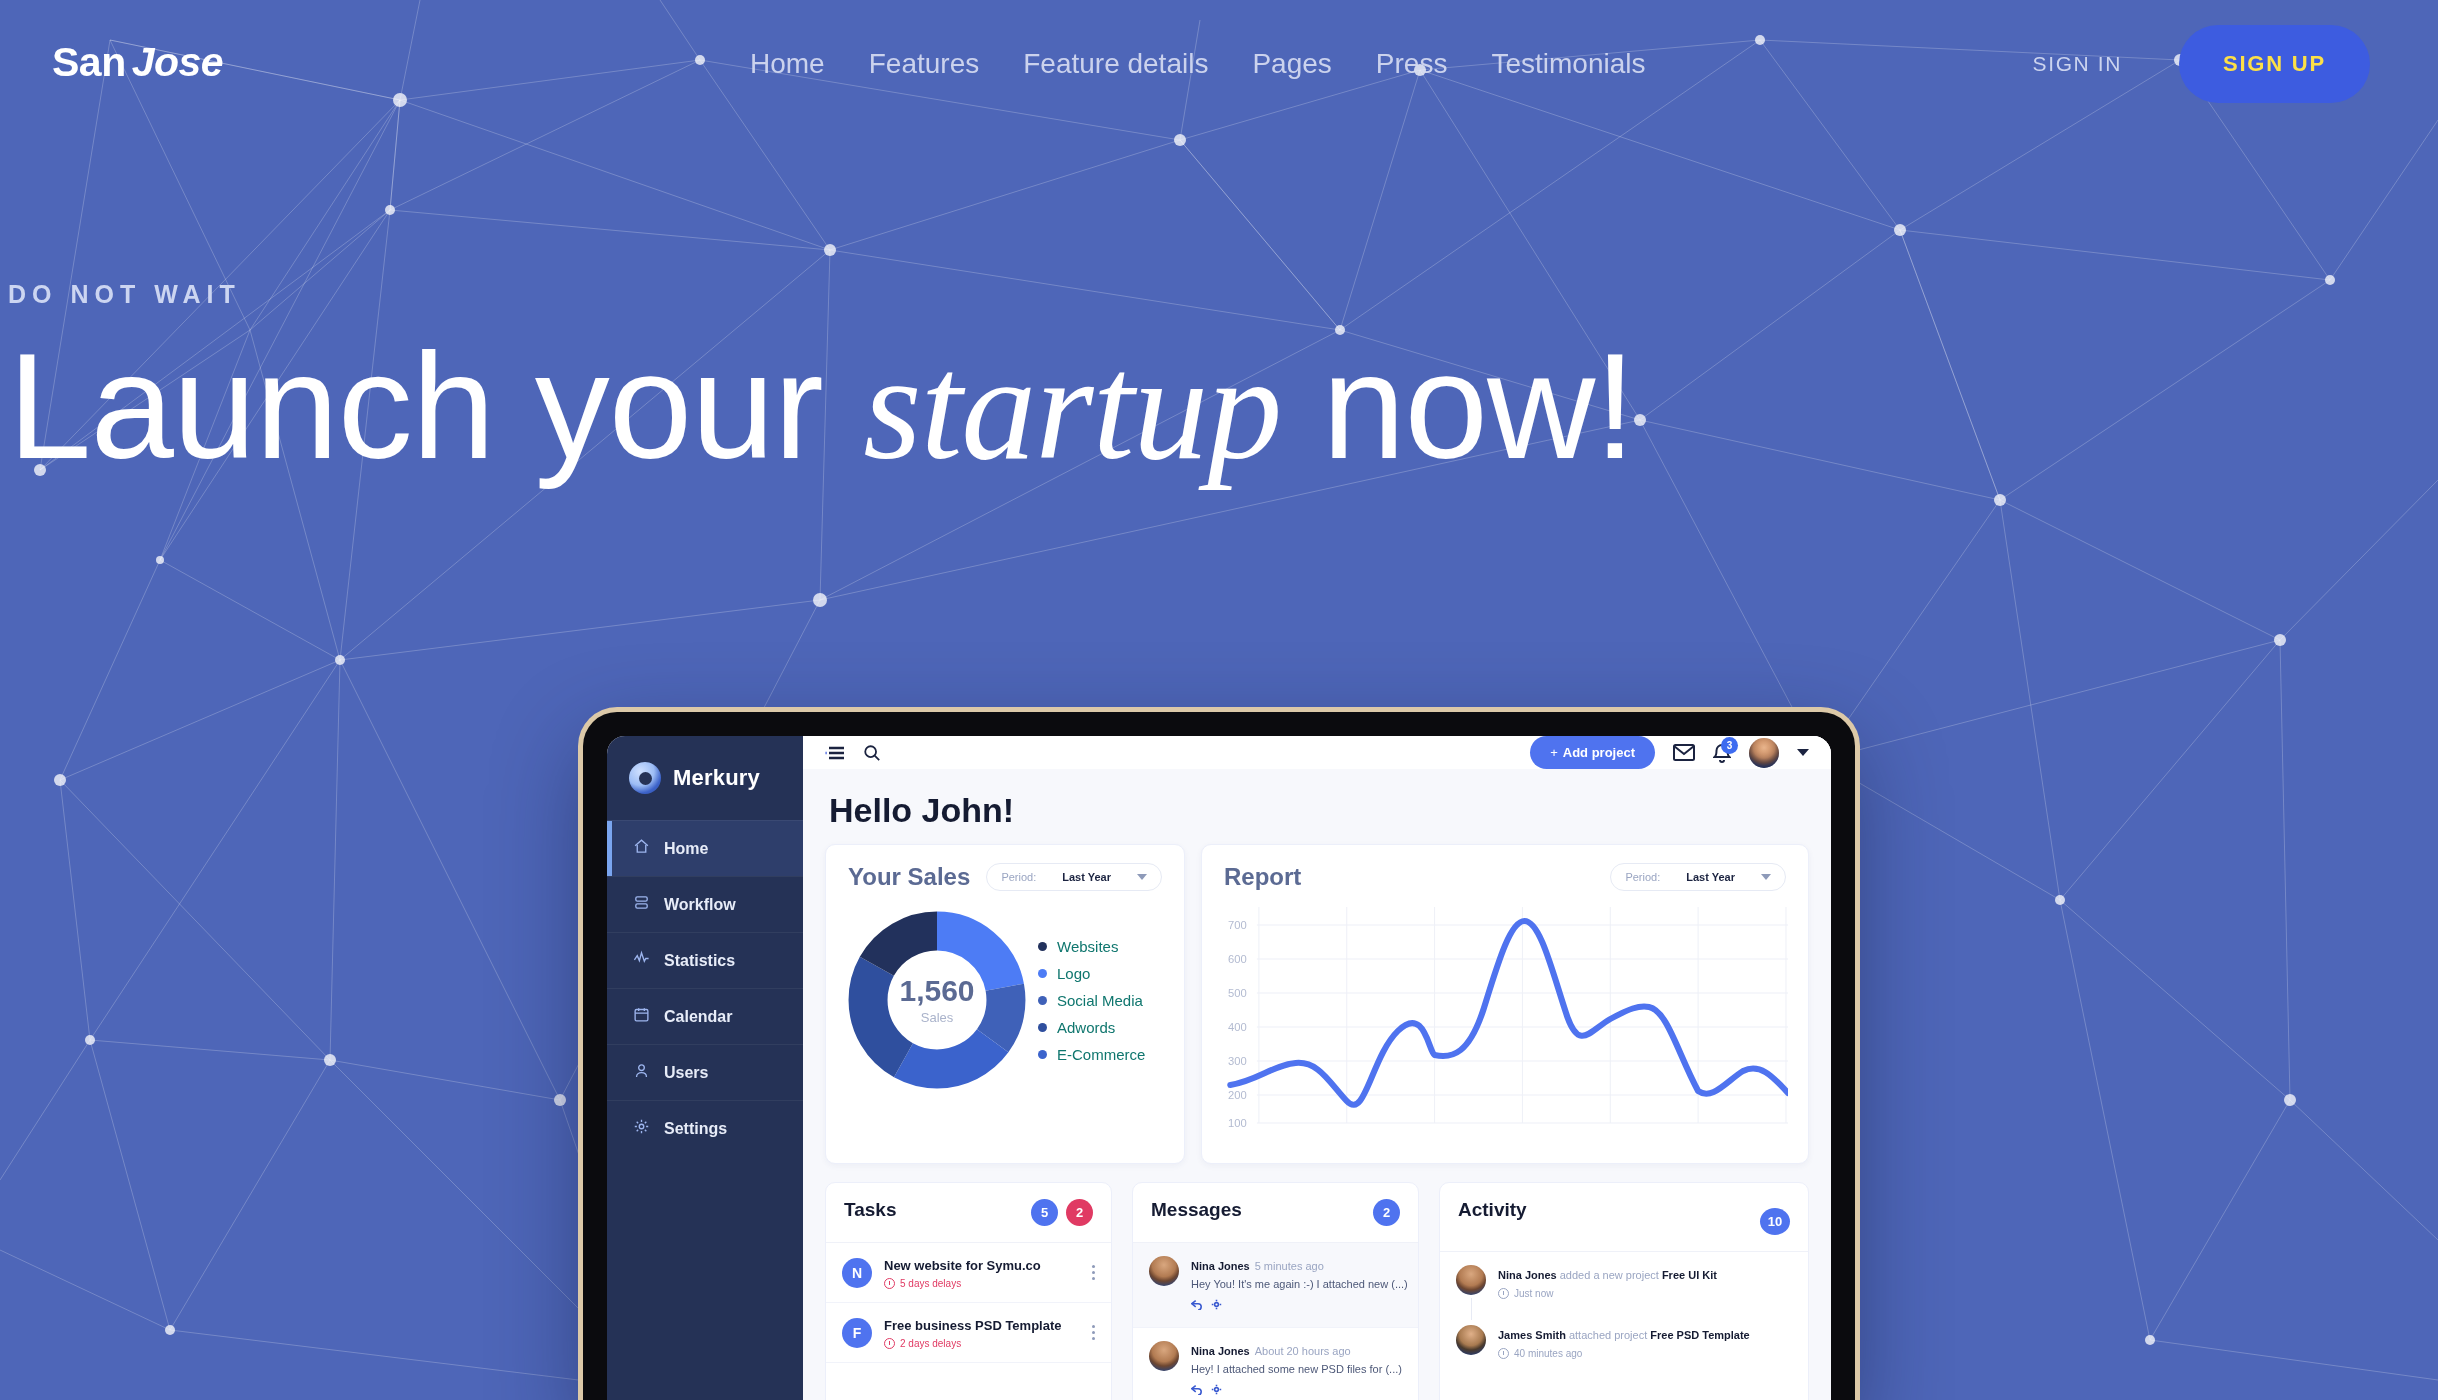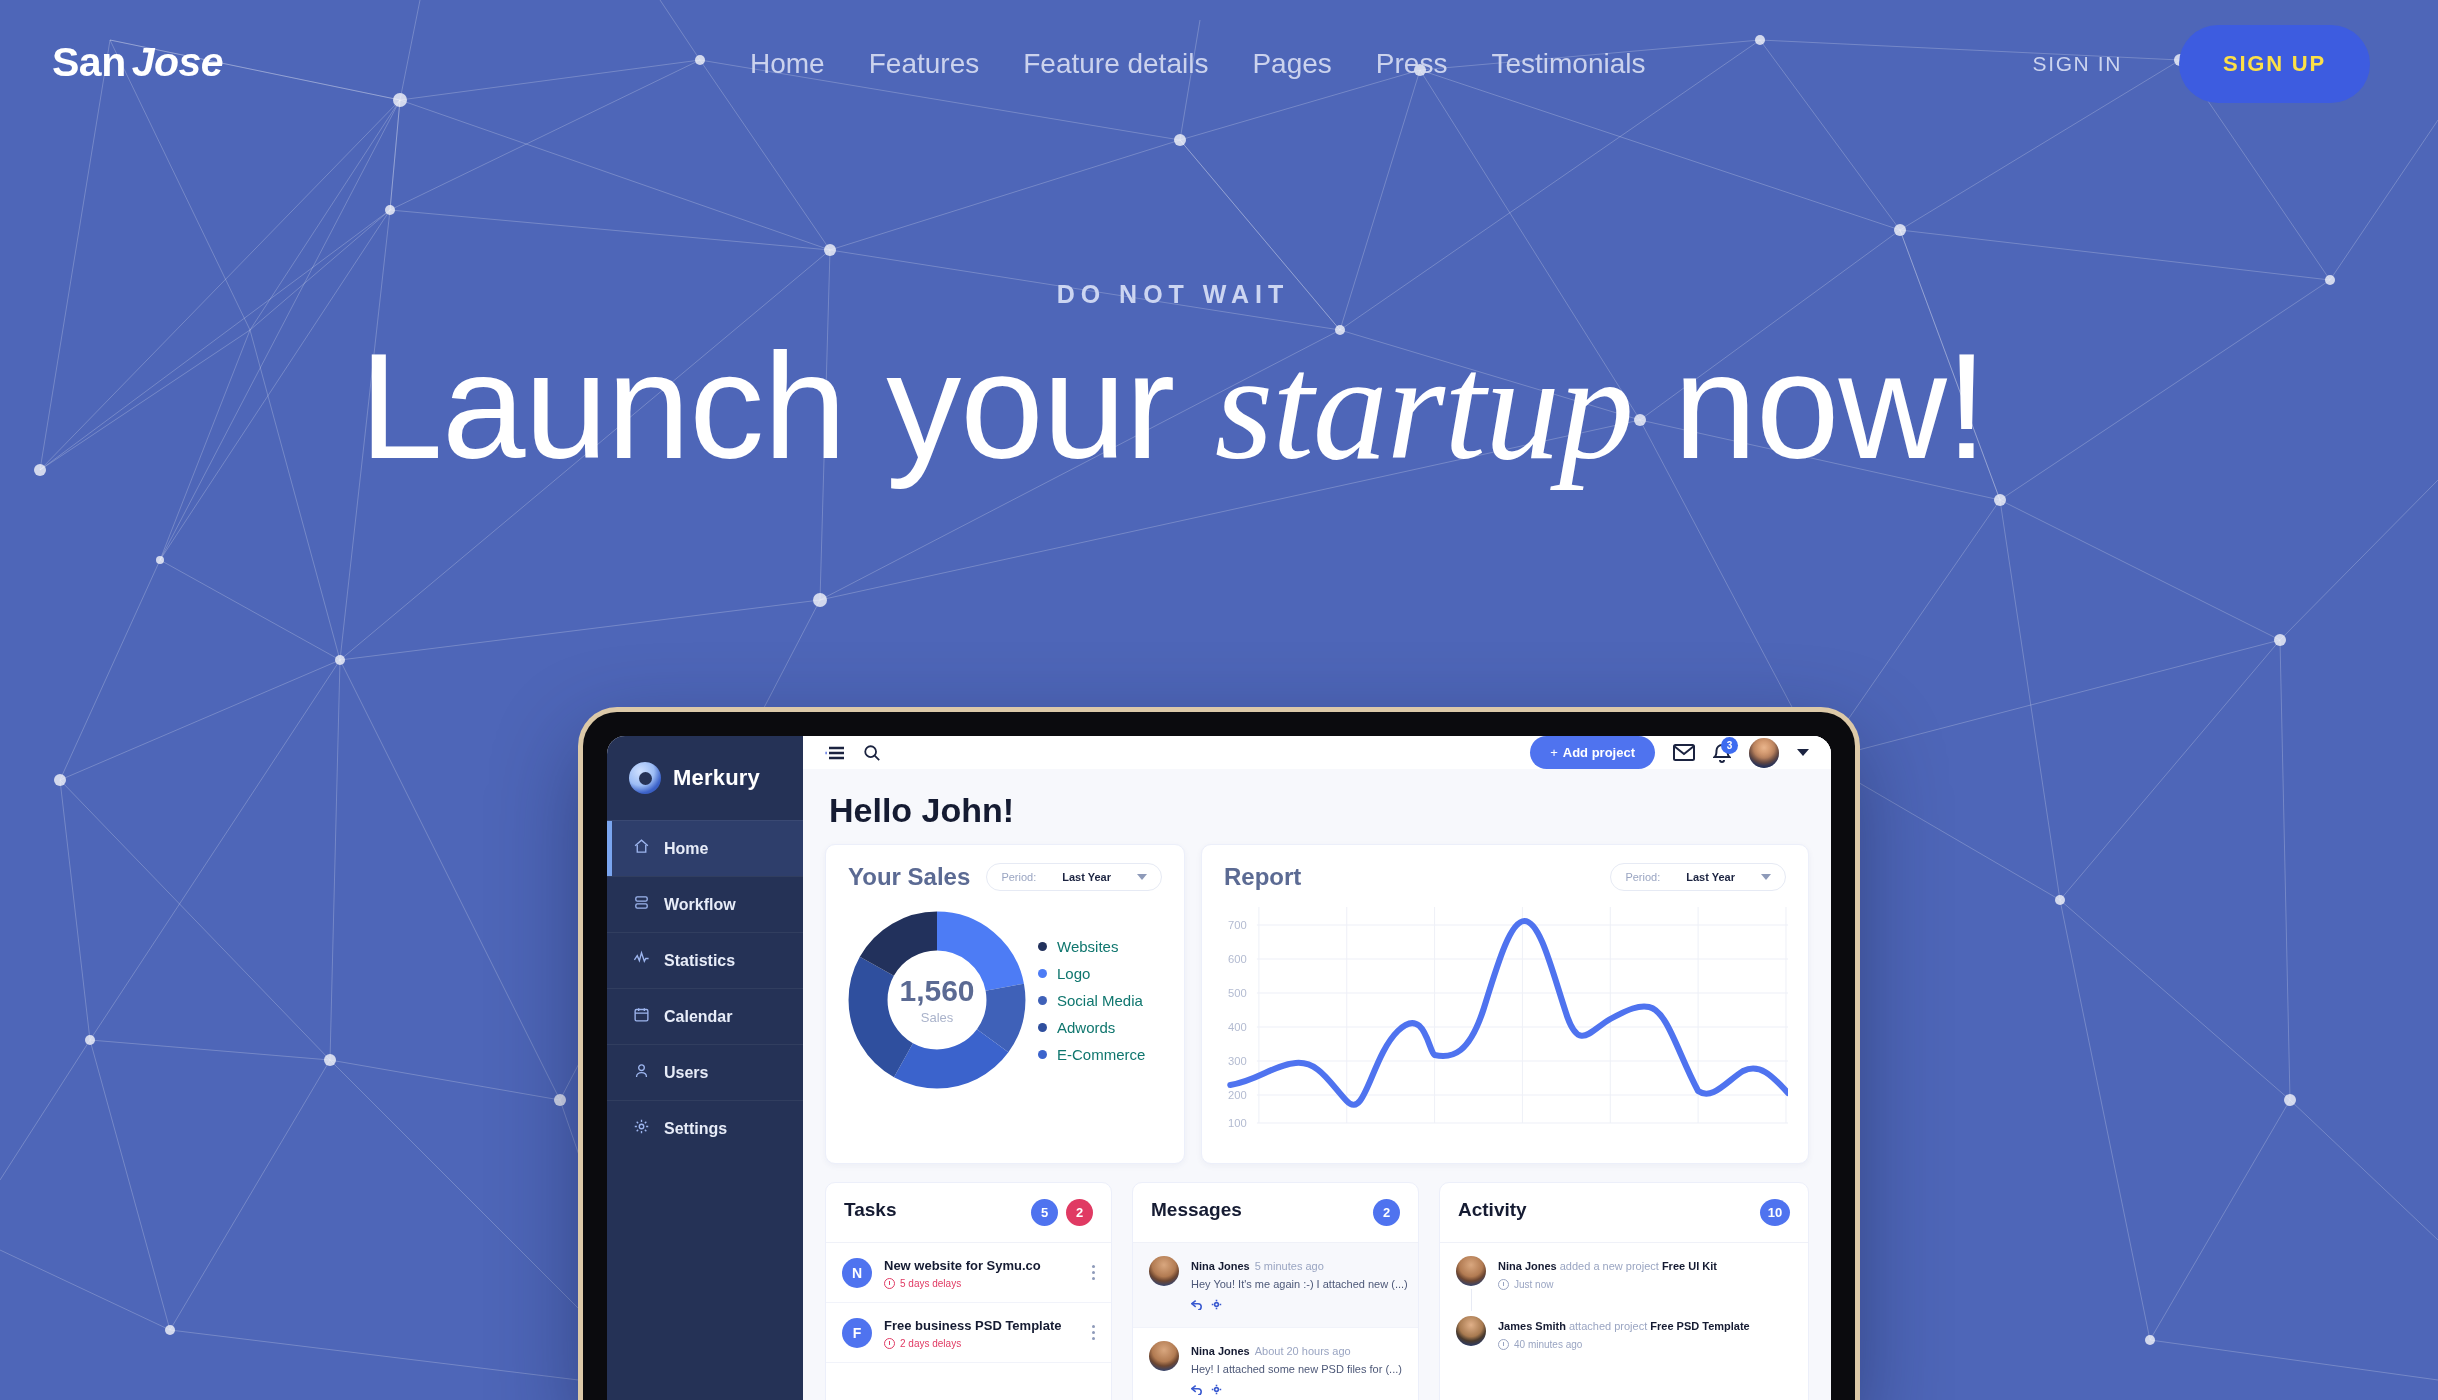--- a/index.html
+++ b/index.html
@@ -40,21 +40,21 @@
     white-space:nowrap;
   }
   .signup {
     position:absolute; right:68px; top:64px; transform:translateY(-50%);
     background:#3d5ce0; color:#fde047; border:none; border-radius:48px;
     padding:26px 44px; font-size:22px; font-weight:bold; letter-spacing:1.8px;
     font-family:"Liberation Sans", sans-serif; cursor:pointer; white-space:nowrap;text-align:right;
   }
 
   
-  .hero { position:absolute; top:280px; left:16px; width:2314px; text-align:center; z-index:4; }
+  .hero { position:absolute; top:280px; left:8px; width:2314px; text-align:left; z-index:4; }
   .eyebrow {
     color:#ccd5f1; font-size:25px; font-weight:bold; letter-spacing:6px;
   }
   .headline {
     margin-top:22px; color:#fff; font-size:150px; font-weight:300;
     line-height:1.0; letter-spacing:-1px; white-space:nowrap;
   }
   .headline .em { font-family:"Liberation Serif", serif; font-style:italic; font-weight:400; }
 
   
@@ -161,21 +161,21 @@
     padding:16px 18px; border-bottom:1px solid #eff1f8;
   }
   .mini-title { font-size:19px; font-weight:bold; color:#151b32; }
   .badges { display:flex; gap:8px; }
   .badge {
     width:27px; height:27px; border-radius:50%; color:#fff;
     font-size:13px; font-weight:bold; display:flex; align-items:center; justify-content:center;
   }
   .badge.blue { background:#4f73ef; }
   .badge.pink { background:#e03a63; }
-  .badge.wide { width:30px; }
+  .badge.wide { width:30px;margin-top:9px; }
 
   .task-item { display:flex; align-items:center; gap:12px; padding:13px 16px; border-bottom:1px solid #f1f3fa; }
   .task-av {
     width:30px; height:30px; border-radius:50%; background:#4f73ef; color:#fff;
     font-size:14px; font-weight:bold; display:flex; align-items:center; justify-content:center; flex:0 0 30px;
   }
   .task-txt { flex:1; min-width:0; }
   .task-name { font-size:13px; font-weight:bold; color:#151b32; white-space:nowrap; overflow:hidden; text-overflow:ellipsis; }
   .task-delay { font-size:10px; color:#e03a63; display:flex; align-items:center; gap:5px; margin-top:4px; }
   .dots3 { display:flex; flex-direction:column; gap:3px; }

